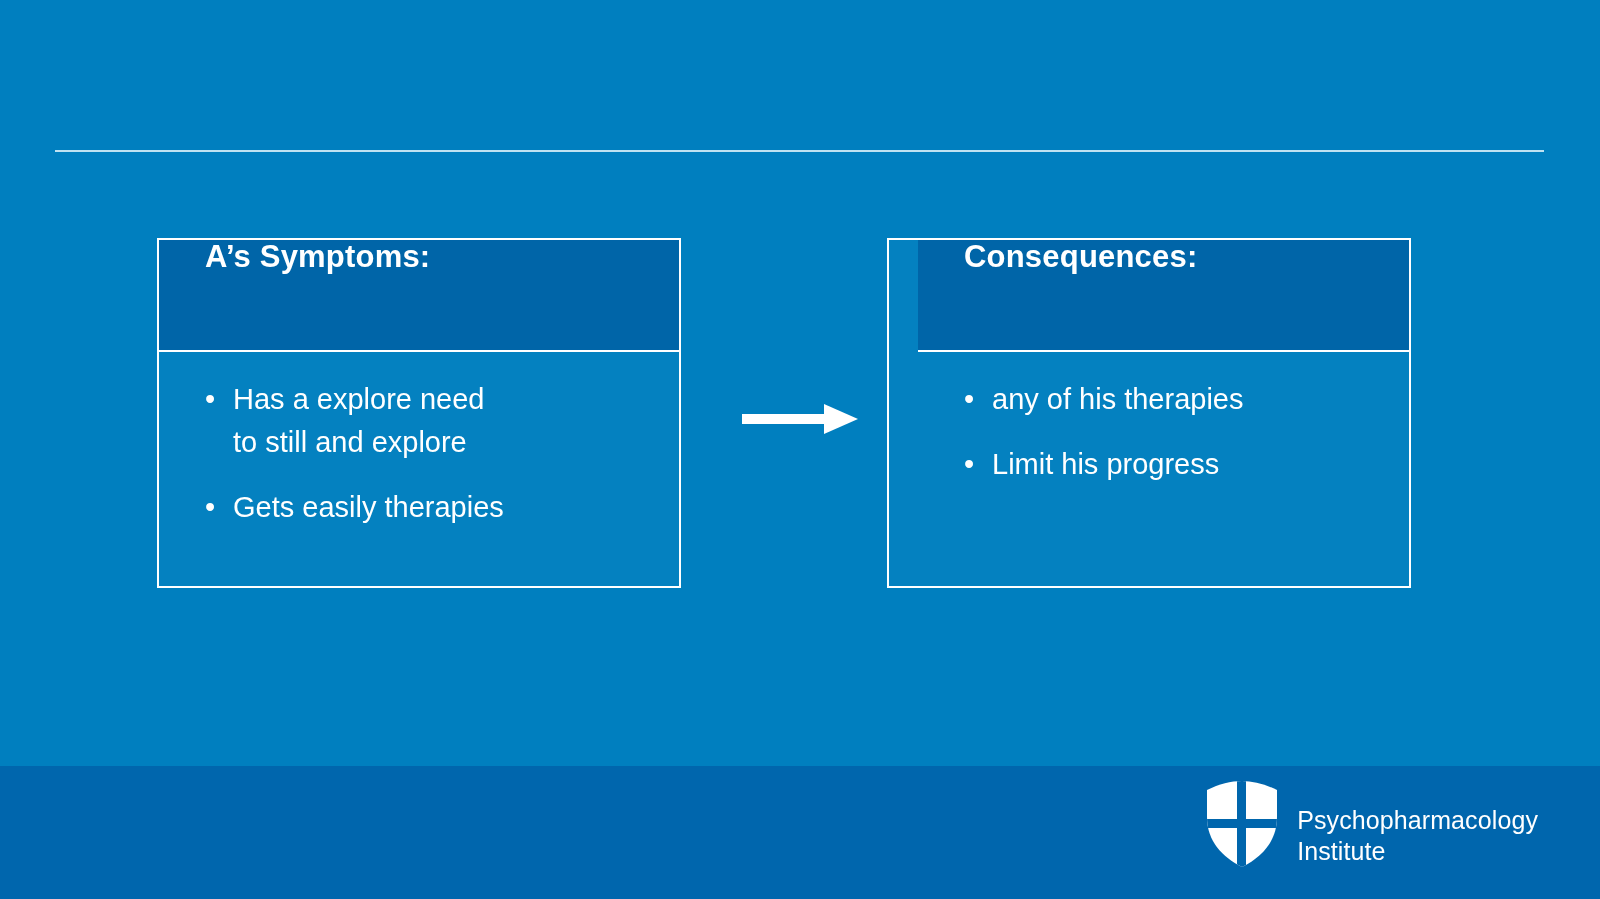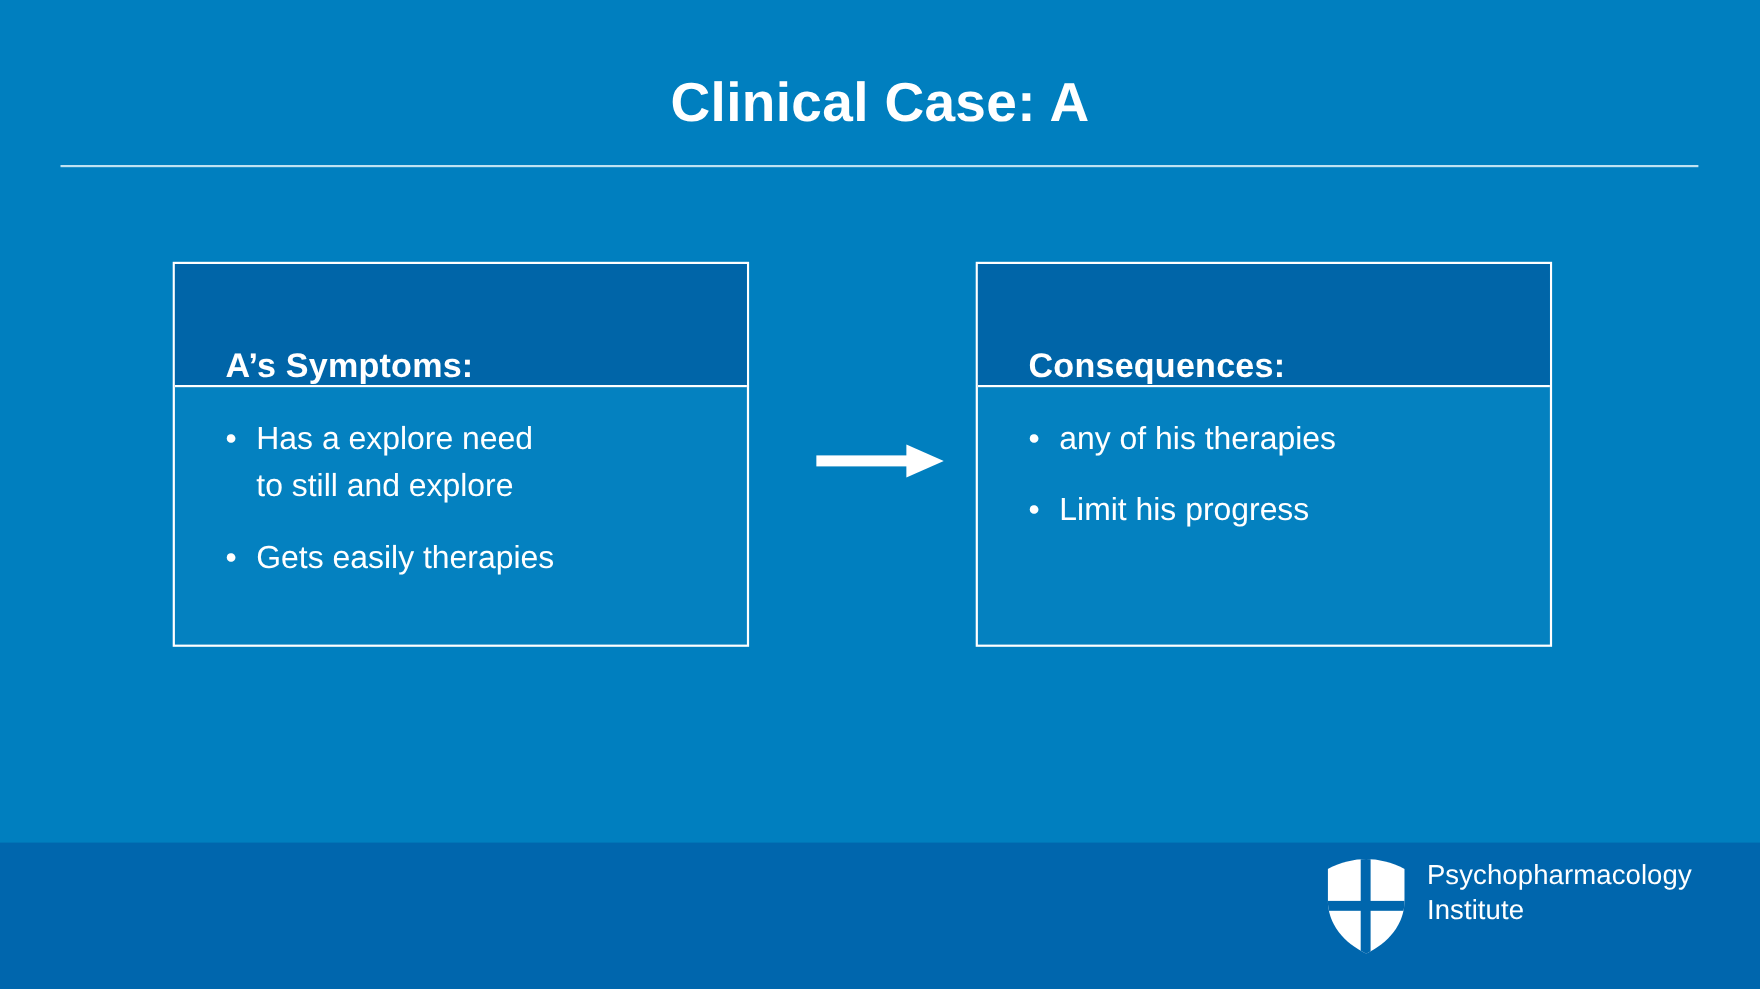--- a/index.html
+++ b/index.html
@@ -45,29 +45,29 @@
   .panel {
     position: absolute;
     top: 238px;
     width: 524px;
     height: 350px;
     border: 2px solid #ffffff;
     box-sizing: border-box;
     background: #0481C0;
   }
   .panel.left  { left: 157px; }
-  .panel.right { left: 887px; }
+  .panel.right { left: 887px; padding-left: 29px; }
 
   .panel-header {
     height: 112px;
     background: #0065A8;
     border-bottom: 2px solid #ffffff;
     box-sizing: border-box;
     display: flex;
-    align-items: flex-end;
+    align-items: flex-start;
     padding: 0 0 0 46px;
   }
   .panel-header-text {
     color: #ffffff;
     font-size: 31px;
     font-weight: bold;
     letter-spacing: 0.2px;
     line-height: 1.1;
   }
 
@@ -116,21 +116,21 @@
     top: 766px;
     width: 1600px;
     height: 133px;
     background: #0066AD;
   }
   .logo {
     position: absolute;
     right: 62px;
     top: 781px;
     display: flex;
-    align-items: flex-start;
+    align-items: flex-end;
     gap: 18px;
   }
   .logo-mark {
     width: 74px;
     height: 86px;
     flex: 0 0 auto;
   }
   .logo-text {
     color: #ffffff;
     font-size: 25px;
@@ -138,21 +138,20 @@
     font-weight: normal;
     letter-spacing: 0.1px;
   }
   .logo-text-line { display: block; white-space: nowrap; }
 </style>
 </head>
 <body>
 
 <div class="slide">
 
-  <div class="slide-title">Clinical Case: A</div>
   <div class="title-rule"></div>
 
   <div class="panel left">
     <div class="panel-header">
       <span class="panel-header-text">A’s Symptoms:</span>
     </div>
     <div class="panel-body">
       <ul class="bullet-list">
         <li class="bullet-item">
           <span class="bullet-dot">•</span>

